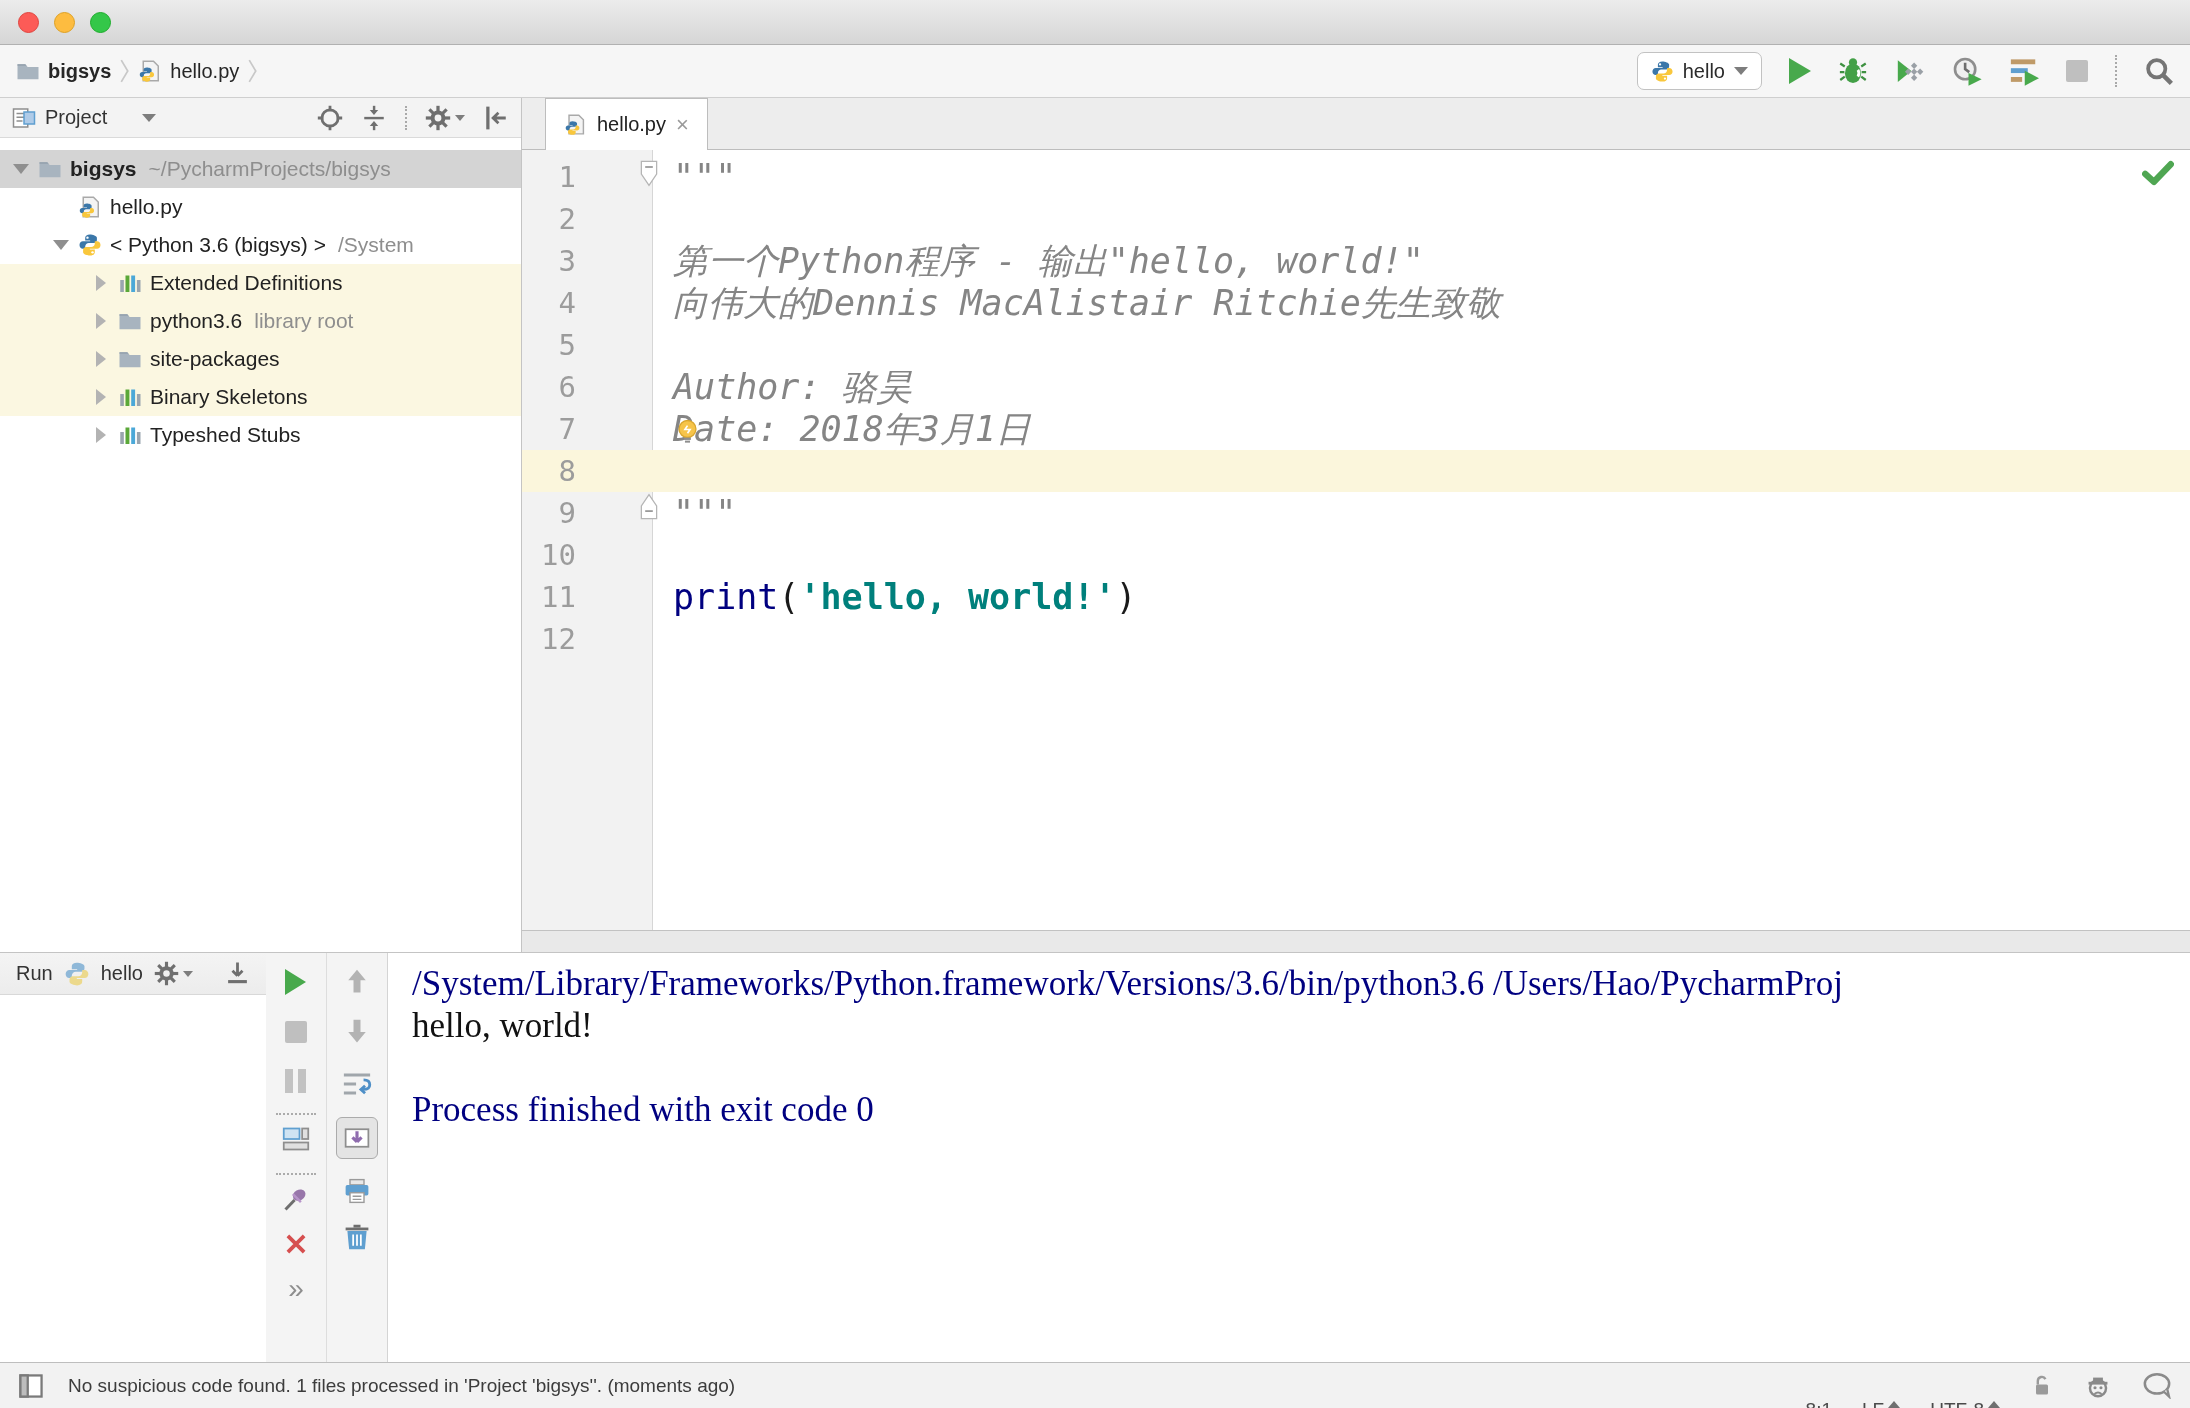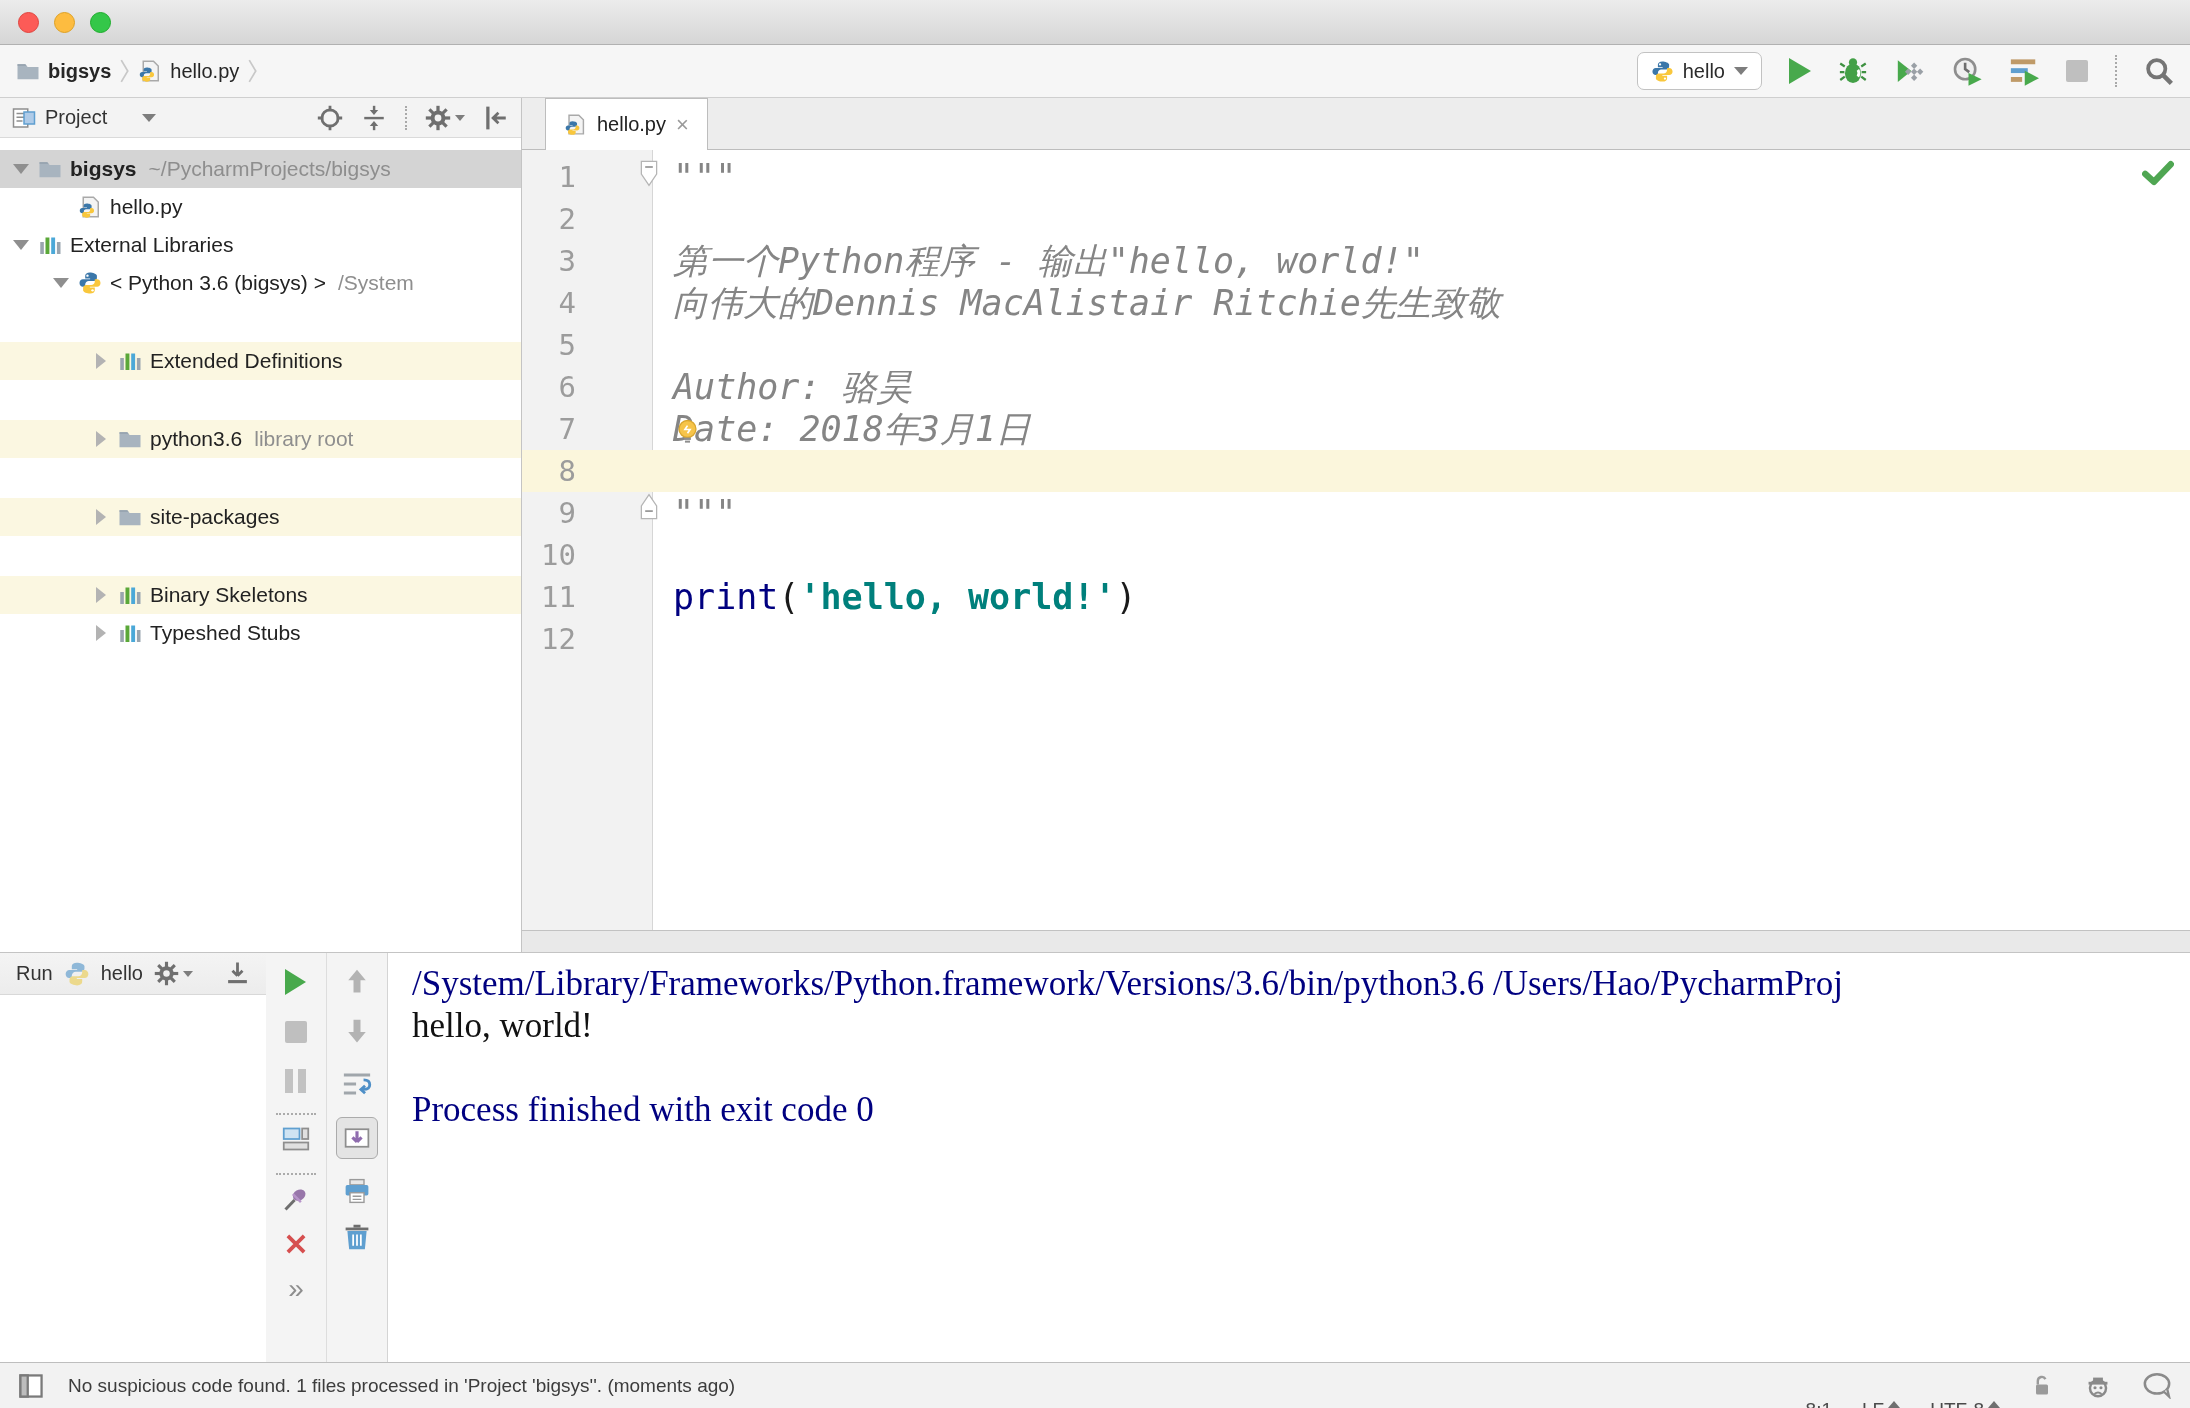--- a/index.html
+++ b/index.html
@@ -38,21 +38,21 @@
   
   .project-panel { width:522px; flex:none; border-right:1px solid #c4c4c4; display:flex; flex-direction:column; background:#fff; }
   .pp-header { height:40px; flex:none; background:#f3f3f3; border-bottom:1px solid #dadada; display:flex; align-items:center; padding:0 12px; gap:9px; font-size:20px; color:#333; }
   .pp-tools { margin-left:auto; display:flex; align-items:center; gap:18px; }
   .tree { flex:1; padding-top:12px; font-size:21px; overflow:hidden; }
   .trow { height:38px; display:flex; align-items:center; white-space:nowrap; overflow:hidden; }
   .trow.lv0 { padding-left:8px; }
   .trow.lv1 { padding-left:48px; }
   .trow.lv2 { padding-left:88px; }
   .trow.selected { background:#d4d4d4; }
-  .trow.hl { background:#fbf7e1;margin-top:40px; }
+  .trow.hl { background:#fbf7e1; }
   .chev-slot { width:26px; flex:none; display:flex; justify-content:center; }
   .chev-d { width:0; height:0; border-left:8px solid transparent; border-right:8px solid transparent; border-top:10px solid #8f8f8f; }
   .chev-r { width:0; height:0; border-top:8px solid transparent; border-bottom:8px solid transparent; border-left:10px solid #b3b3b3; }
   .tico { width:24px; height:24px; margin:0 8px 0 4px; flex:none; }
   .tico svg { width:24px; height:24px; }
   .tlabel { color:#222; }
   .tlabel.b { font-weight:bold; }
   .tsuffix { color:#8e8e8e; margin-left:12px; }
 
   
@@ -282,32 +282,20 @@
       <div class="trow lv1" style="padding-left:74px;">
         <span class="tico"><svg viewBox="0 0 16 16">
               <path d="M3.5 1.5h6.8l3.2 3.2v9.8H3.5z" fill="#f4f4f4" stroke="#a9a9a9"></path>
               <g transform="translate(0.5 5) scale(0.68)">
                 <path fill="#3b77a9" d="M7.9 1C6 1 4.8 1.9 4.8 3.2V5h3.3v.5H3.3C2 5.5 1 6.6 1 8c0 1.4 1 2.5 2.3 2.5h1.5V9c0-1.3 1.1-2.4 2.4-2.4h3.4c1.1 0 2-.9 2-2V3.2C12.6 1.9 9.8 1 7.9 1z"></path>
                 <path fill="#f9c73c" d="M8.1 15c1.9 0 3.1-.9 3.1-2.2V11H7.9v-.5h4.8c1.3 0 2.3-1.1 2.3-2.5 0-1.4-1-2.5-2.3-2.5h-1.5V7c0 1.3-1.1 2.4-2.4 2.4H5.4c-1.1 0-2 .9-2 2v1.4C3.4 14.1 6.2 15 8.1 15z"></path>
               </g>
             </svg></span>
         <span class="tlabel">hello.py</span>
       </div>
-      <div class="trow lv0">
-        <span class="chev-slot">
-            <span class="chev-d"></span>
-          </span>
-        <span class="tico"><svg viewBox="0 0 16 16">
-              <rect x="1.5" y="6" width="2.4" height="8" fill="#9aa5af"></rect>
-              <rect x="5" y="3" width="2.6" height="11" fill="#5ba839"></rect>
-              <rect x="8.8" y="3" width="2.6" height="11" fill="#4ba8d8"></rect>
-              <rect x="12.6" y="6" width="2.4" height="8" fill="#9aa5af"></rect>
-            </svg></span>
-        <span class="tlabel">External Libraries</span>
-      </div>
       <div class="trow lv1">
         <span class="chev-slot">
             <span class="chev-d"></span>
           </span>
         <span class="tico"><svg viewBox="0 0 16 16">
               <path fill="#3b77a9" d="M7.9 1C6 1 4.8 1.9 4.8 3.2V5h3.3v.5H3.3C2 5.5 1 6.6 1 8c0 1.4 1 2.5 2.3 2.5h1.5V9c0-1.3 1.1-2.4 2.4-2.4h3.4c1.1 0 2-.9 2-2V3.2C12.6 1.9 9.8 1 7.9 1z"></path>
               <path fill="#f9c73c" d="M8.1 15c1.9 0 3.1-.9 3.1-2.2V11H7.9v-.5h4.8c1.3 0 2.3-1.1 2.3-2.5 0-1.4-1-2.5-2.3-2.5h-1.5V7c0 1.3-1.1 2.4-2.4 2.4H5.4c-1.1 0-2 .9-2 2v1.4C3.4 14.1 6.2 15 8.1 15z"></path>
               <circle cx="6.3" cy="3.1" r=".8" fill="#fff"></circle>
               <circle cx="9.7" cy="12.9" r=".8" fill="#fff"></circle>
             </svg></span>

